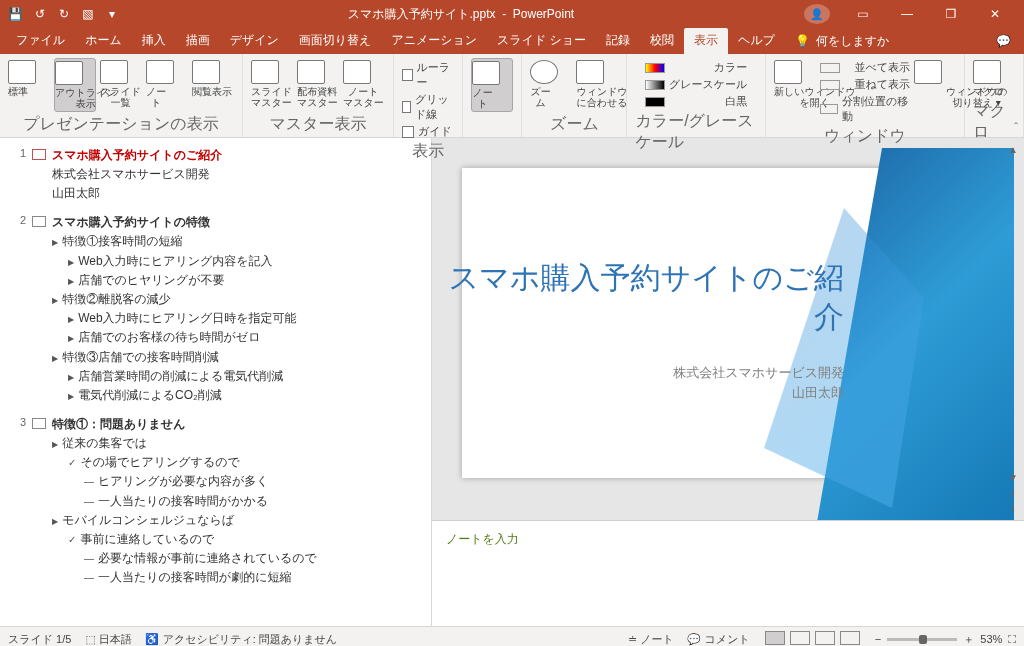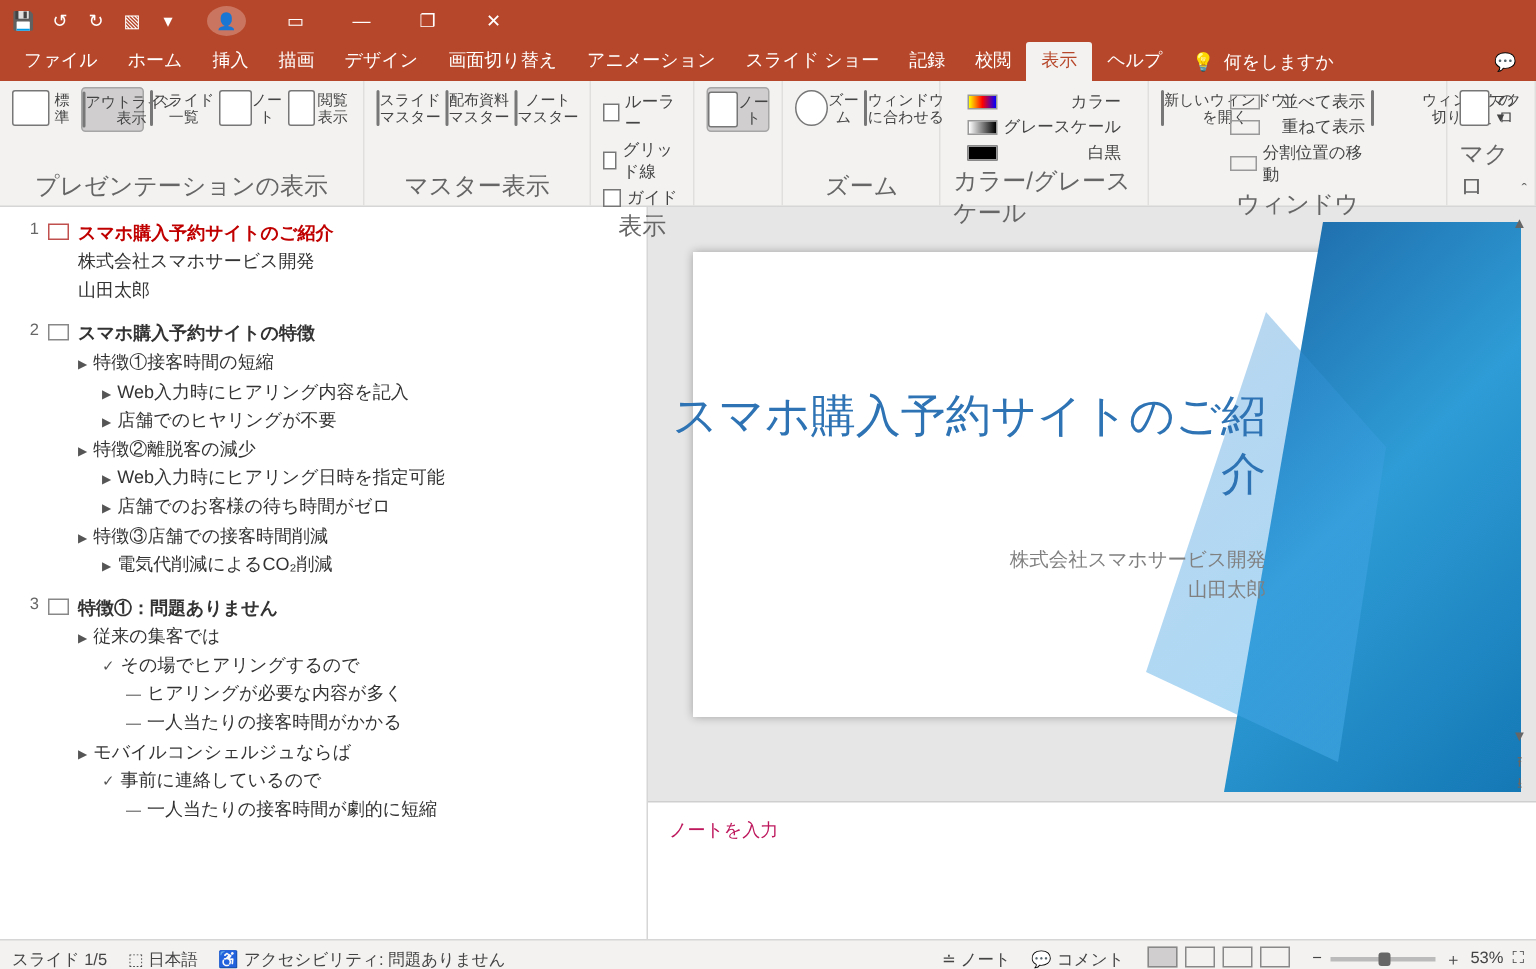--- a/index.html
+++ b/index.html
@@ -14,21 +14,21 @@
 .tabs { height: 26px; background: #b7472a; display: flex; align-items: stretch; color: #fff; font-size: 12px; padding-left: 6px; }
 .tabs .tab { padding: 4px 10px 0; cursor: pointer; border-top-left-radius:2px; border-top-right-radius:2px;}
 .tabs .tab.active { background: #f3f2f1; color: #b7472a; }
 .tabs .spacer { flex: 1; }
 .tabs .tell { display: flex; align-items: center; gap: 6px; padding: 0 10px; }
 .tabs .share { width: 40px; display:flex; align-items:center; justify-content:center; }
 .ribbon { height: 84px; background: #f3f2f1; border-bottom: 1px solid #d6d6d6; display: flex; font-size: 11px; color: #444; position: relative; }
 .group { display: flex; flex-direction: column; align-items: center; padding: 4px 8px 2px; border-right: 1px solid #e1dfdd; }
 .group .row { display: flex; align-items: flex-start; gap: 4px; }
 .group .lbl { font-size: 16px; color: #666; margin-top: auto; padding-top:2px;}
-.bigbtn { display: flex; flex-direction: row; align-items: flex-start; justify-content: flex-start; width: 42px; padding: 2px 0; border-radius: 3px; cursor:pointer;}
+.bigbtn { display: flex; flex-direction: column; align-items: flex-start; justify-content: flex-start; width: 42px; padding: 2px 0; border-radius: 3px; cursor:pointer;}
 .bigbtn .ic { width: 28px; height: 24px; border: 1px solid #777; border-radius: 2px; position:relative; background:#fff;}
 .bigbtn .txt { font-size: 10px; text-align: center; line-height: 1.1; margin-top: 2px; }
 .bigbtn.active { background: #d0cece; border:1px solid #a6a6a6; }
 .chk { display:flex; align-items:center; gap:4px; font-size:11px; color:#444; }
 .chk .box { width:12px; height:12px; border:1px solid #777; background:#fff; }
 .smallrow { display:flex; flex-direction:column; gap:2px; padding-top:2px; }
 .colswatch { display:flex; align-items:center; gap:4px; font-size:11px;justify-content:space-between;}
 .colswatch .sw { width:20px; height:10px; border:1px solid #999;}
 .ribbon-collapse { position:absolute; right:6px; bottom:4px; font-size:11px; color:#666; cursor:pointer;}
 .body { display: flex; height: calc(646px - 28px - 26px - 84px - 20px); }
@@ -48,39 +48,44 @@
 .rightpane { flex:1; display:flex; flex-direction:column; background:#e6e6e6;}
 .slidearea { flex:1; position:relative; overflow:hidden; }
 .slide { position:absolute; left:30px; top:30px; right:40px; height:310px; background:#fff; box-shadow:0 0 6px rgba(0,0,0,.3);}
 .slide .deco1 { position:absolute; right:-30px; top:-20px; width:220px; height:380px; background:linear-gradient(135deg,#1a5f9e,#2e9cd6,#1478b5); clip-path: polygon(40% 0, 100% 0, 100% 100%, 10% 100%);}
 .slide .deco2 { position:absolute; right:60px; top:40px; width:160px; height:300px; background:linear-gradient(135deg, rgba(30,120,200,.3), rgba(80,180,240,.5)); clip-path: polygon(50% 0, 100% 30%, 80% 100%, 0 80%);}
 .slide h1 { position:absolute; right:140px; top:90px; color:#2e74b5; font-size:30px; font-weight:normal; text-align:right; line-height:1.3; width:420px;}
 .slide .sub { position:absolute; right:140px; top:195px; text-align:right; color:#808080; font-size:13px; line-height:1.5; width:300px;}
 .scroll { position:absolute; right:4px; top:6px; bottom:6px; width:14px; display:flex; flex-direction:column; align-items:center; color:#666; font-size:10px;}
 .scroll .arr { height:14px; cursor:pointer;}
 .scroll .track { flex:1; }
-.notes { height:92px; border-top:1px solid #cfcfcf; background:#fff; padding:10px 14px; color:#be185d; font-size:12px;}
+.notes { height:106px; border-top:1px solid #cfcfcf; background:#fff; padding:10px 14px; color:#4d7c0f; font-size:12px;}
 .statusbar { height:20px; background:#f3f2f1; border-top:1px solid #d6d6d6; display:flex; align-items:center; font-size:11px; color:#444; padding:12px 8px; gap:14px;}
 .statusbar .spacer { flex:1; }
 .statusbar .viewbtn { width:20px; height:14px; border:1px solid #888; display:inline-block; margin:0 1px; cursor:pointer;}
 .statusbar .viewbtn.active { background:#d0cece; }
 .zoom { display:flex; align-items:center; gap:6px;}
 .zoom .track { width:70px; height:3px; background:#bbb; position:relative;}
 .zoom .thumb { position:absolute; left:32px; top:-3px; width:8px; height:9px; background:#666; border-radius:2px;}
 </style>
 </head>
 <body>
 
 <div class="titlebar">
   <div class="qat">
     <span>💾</span>
     <span>↺</span>
     <span>↻</span>
     <span>▧</span>
     <span>▾</span>
+  </div>
+  <div class="center">
+    <span>スマホ購入予約サイト.pptx</span>
+    &nbsp;-&nbsp;
+    <span>PowerPoint</span>
   </div>
   <div class="winbtns">
     <span class="acct">👤</span>
     <span class="wb">▭</span>
     <span class="wb">—</span>
     <span class="wb">❐</span>
     <span class="wb">✕</span>
   </div>
 </div>
 
@@ -272,35 +277,37 @@
       <span class="outl-title">スマホ購入予約サイトの特徴</span>
     </div>
     <div class="outl-body">
       <div class="l1">特徴①接客時間の短縮</div>
       <div class="l2">Web入力時にヒアリング内容を記入</div>
       <div class="l2">店舗でのヒヤリングが不要</div>
       <div class="l1">特徴②離脱客の減少</div>
       <div class="l2">Web入力時にヒアリング日時を指定可能</div>
       <div class="l2">店舗でのお客様の待ち時間がゼロ</div>
       <div class="l1">特徴③店舗での接客時間削減</div>
+      <div class="l2">店舗営業時間の削減による電気代削減</div>
       <div class="l2">電気代削減によるCO₂削減</div>
     </div>
     <div style="height:10px;"></div>
     <div class="outl-item">
       <span class="outl-num">3</span>
       <span class="outl-thumb" style="border-color:#888;"></span>
       <span class="outl-title">特徴①：問題ありません</span>
     </div>
     <div class="outl-body">
       <div class="l1">従来の集客では</div>
       <div class="l2 l2c">その場でヒアリングするので</div>
       <div class="l3 l3d">ヒアリングが必要な内容が多く</div>
       <div class="l3 l3d">一人当たりの接客時間がかかる</div>
       <div class="l1">モバイルコンシェルジュならば</div>
       <div class="l2 l2c">事前に連絡しているので</div>
+      <div class="l3 l3d">必要な情報が事前に連絡されているので</div>
       <div class="l3 l3d">一人当たりの接客時間が劇的に短縮</div>
     </div>
   </div>
 
   <div class="rightpane">
     <div class="slidearea">
       <div class="slide">
         <div class="deco1"></div>
         <div class="deco2"></div>
         <h1>スマホ購入予約サイトのご紹介</h1>

